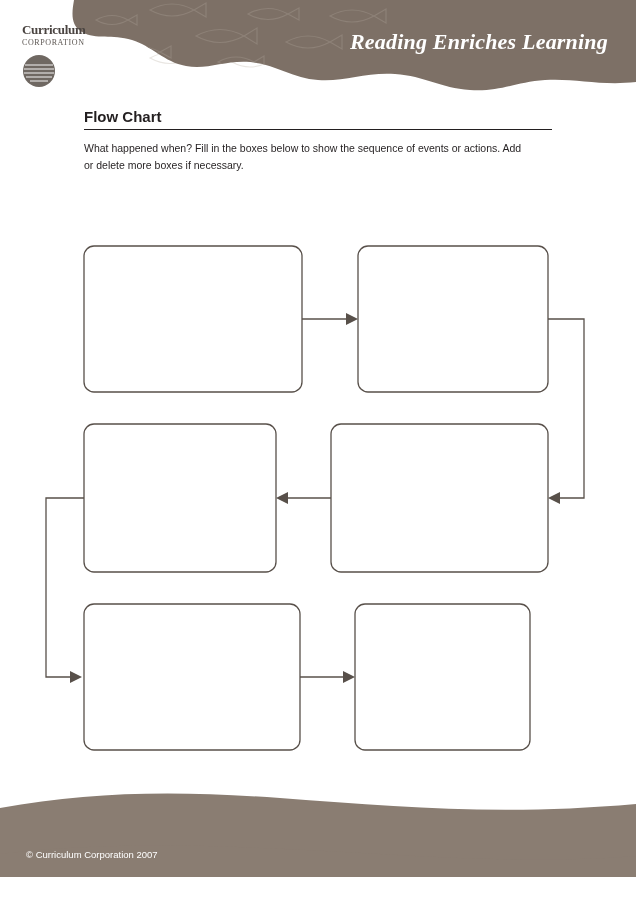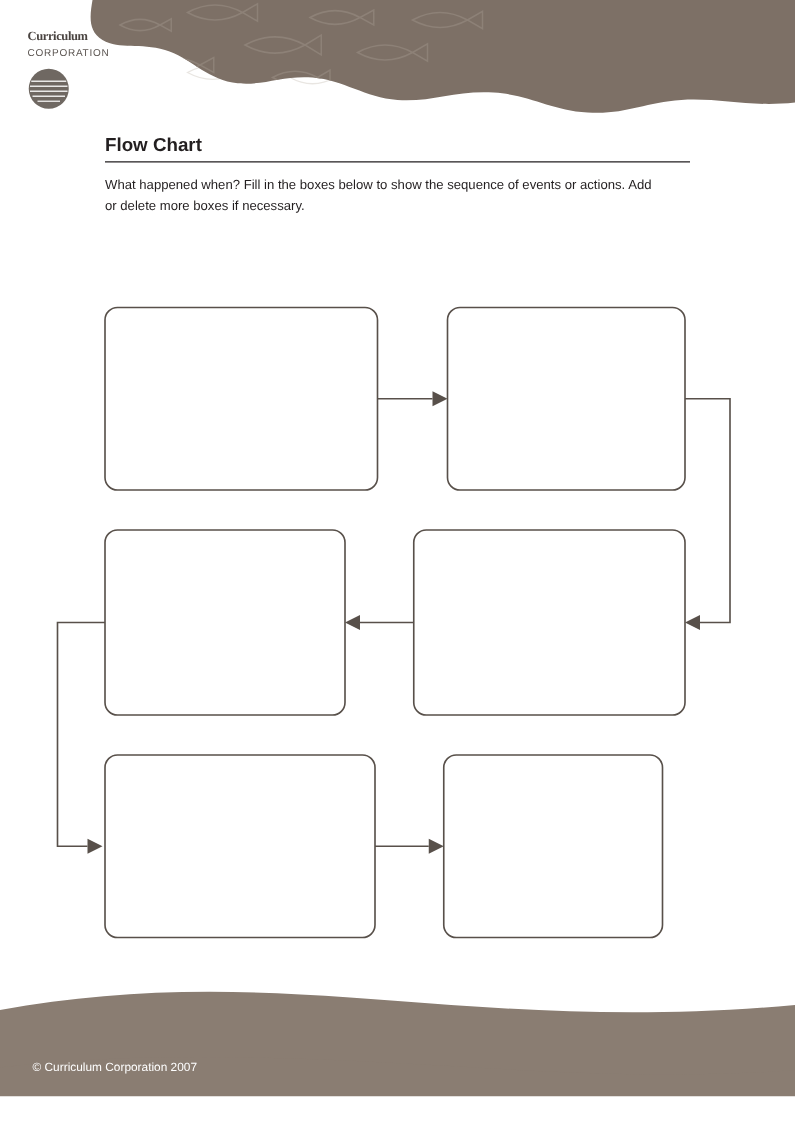--- a/index.html
+++ b/index.html
@@ -31,28 +31,28 @@
     height: 100px;
   }
   .brand {
     position: absolute;
     top: 22px;
     left: 22px;
     width: 120px;
   }
   .brand-name {
     font-family: "Liberation Serif", serif;
-    font-size: 10px;
+    font-size: 13px;
     font-weight: bold;
     color: #4a4441;
     letter-spacing: -0.3px;
     line-height: 15px;
   }
   .brand-sub {
-    font-family: Liberation Sans, sans-serif;
+    font-family: Liberation Serif, serif;
     font-size: 8px;
     color: #5c5652;
     letter-spacing: 0.6px;
     line-height: 10px;
     margin-top: 1px;
   }
   .brand-mark {
     margin-top: 6px;
     width: 34px;
     height: 34px;
@@ -193,20 +193,21 @@
       <g stroke="#ffffff" stroke-width="1.1" fill="none" opacity="0.85">
         <line x1="3" y1="11" x2="31" y2="11"></line>
         <line x1="2" y1="15" x2="32" y2="15"></line>
         <line x1="2" y1="19" x2="32" y2="19"></line>
         <line x1="4" y1="23" x2="30" y2="23"></line>
         <line x1="8" y1="27" x2="26" y2="27"></line>
       </g>
     </svg>
   </div>
 
+  <div class="header-title">Reading Enriches Learning</div>
 </div>
 
 <div class="sheet">
   <div class="worksheet-title">Flow Chart</div>
   <hr class="rule">
 
 
 
   <div class="instructions">What happened when? Fill in the boxes below to show the sequence of events or actions. Add or delete more boxes if necessary.</div>
 </div>

